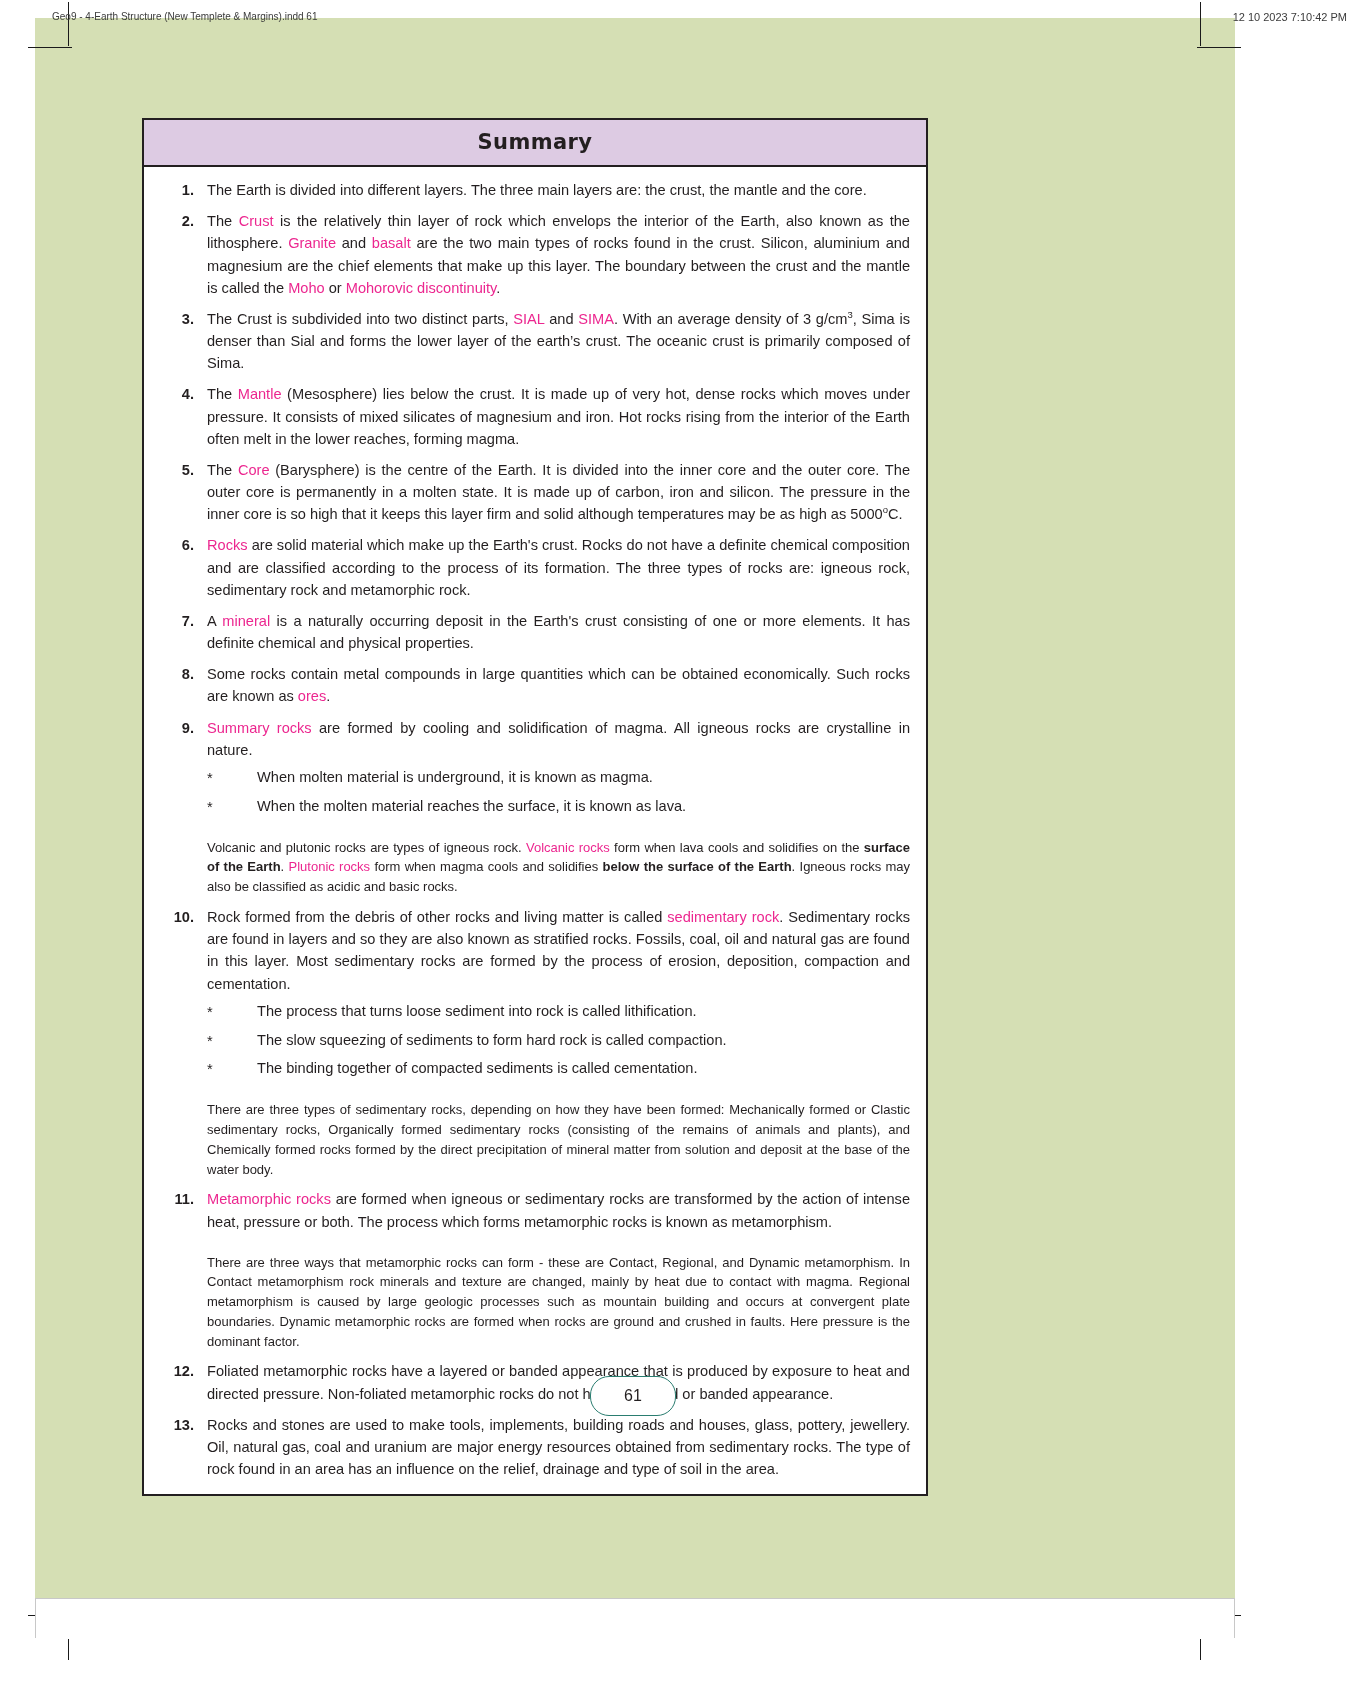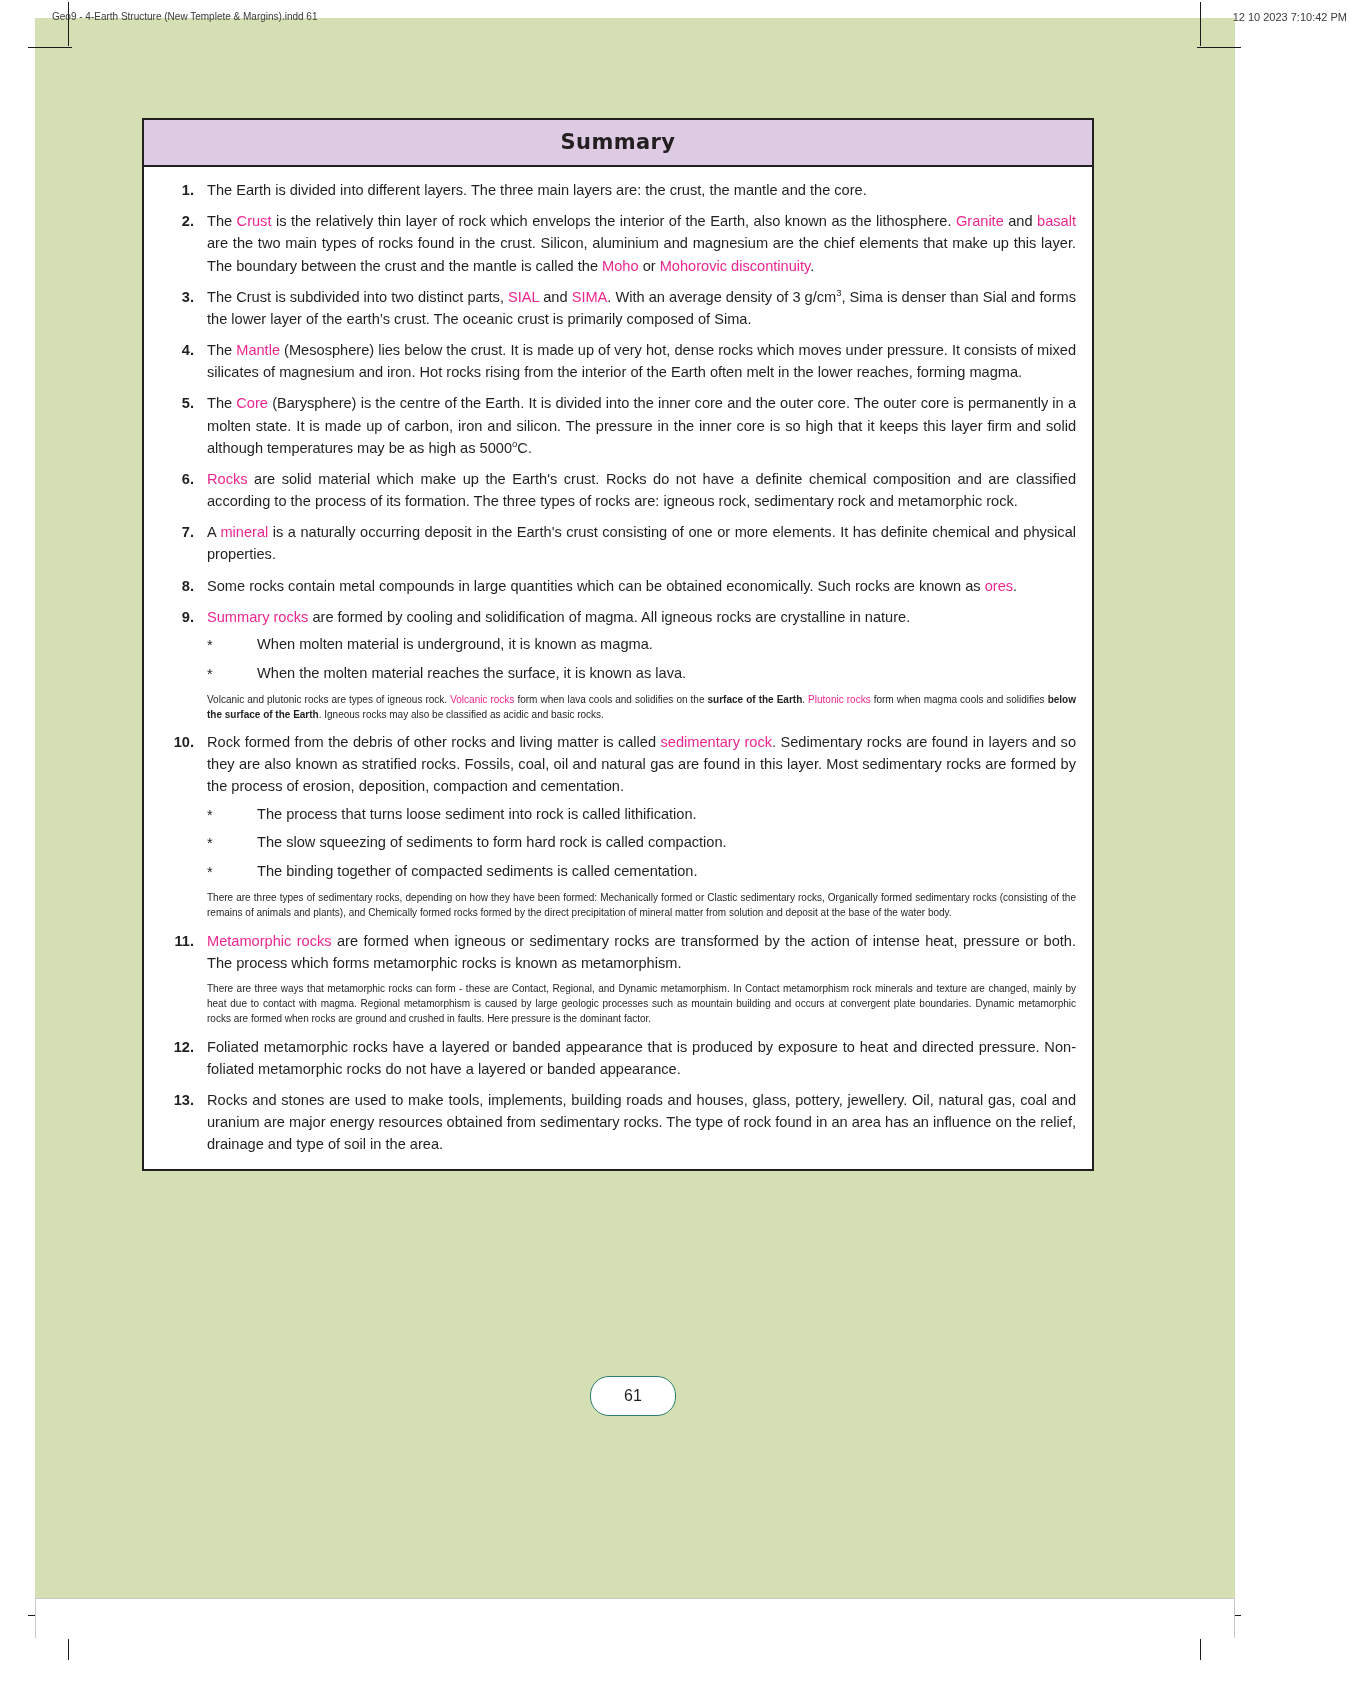--- a/index.html
+++ b/index.html
@@ -39,21 +39,21 @@
   .crop-tr-h { left: 1197px; top: 47px; width: 44px; height: 1px; }
   .crop-bl-v { left: 68px; top: 1616px; width: 1px; height: 44px; }
   .crop-bl-h { left: 28px; top: 1615px; width: 44px; height: 1px; }
   .crop-br-v { left: 1200px; top: 1616px; width: 1px; height: 44px; }
   .crop-br-h { left: 1197px; top: 1615px; width: 44px; height: 1px; }
 
   .summary-box {
     position: absolute;
     left: 142px;
     top: 118px;
-    width: 952px;
+    width: 786px;
     border: 2px solid #231f20;
     background: #ffffff;
     box-sizing: border-box;
   }
   .summary-header {
     background: #ddcbe3;
     border-bottom: 2px solid #231f20;
     text-align: center;
     font-family: "DejaVu Sans", sans-serif;
     font-size: 21px;
@@ -85,22 +85,22 @@
     position: absolute;
     left: 0;
     top: 0;
     width: 40px;
     text-align: right;
     font-weight: bold;
     font-size: 14.6px;
     color: #231f20;
   }
   .para {
-    margin-top: 7px;
-    font-size: 10px;
+    margin-top: 20px;
+    font-size: 13px;
     line-height: 1.52;
     color: #231f20;
     text-align: justify;
   }
   .sublist {
     list-style: none;
     margin: 6px 0 6px 0;
     padding: 0;
   }
   .sublist li {

